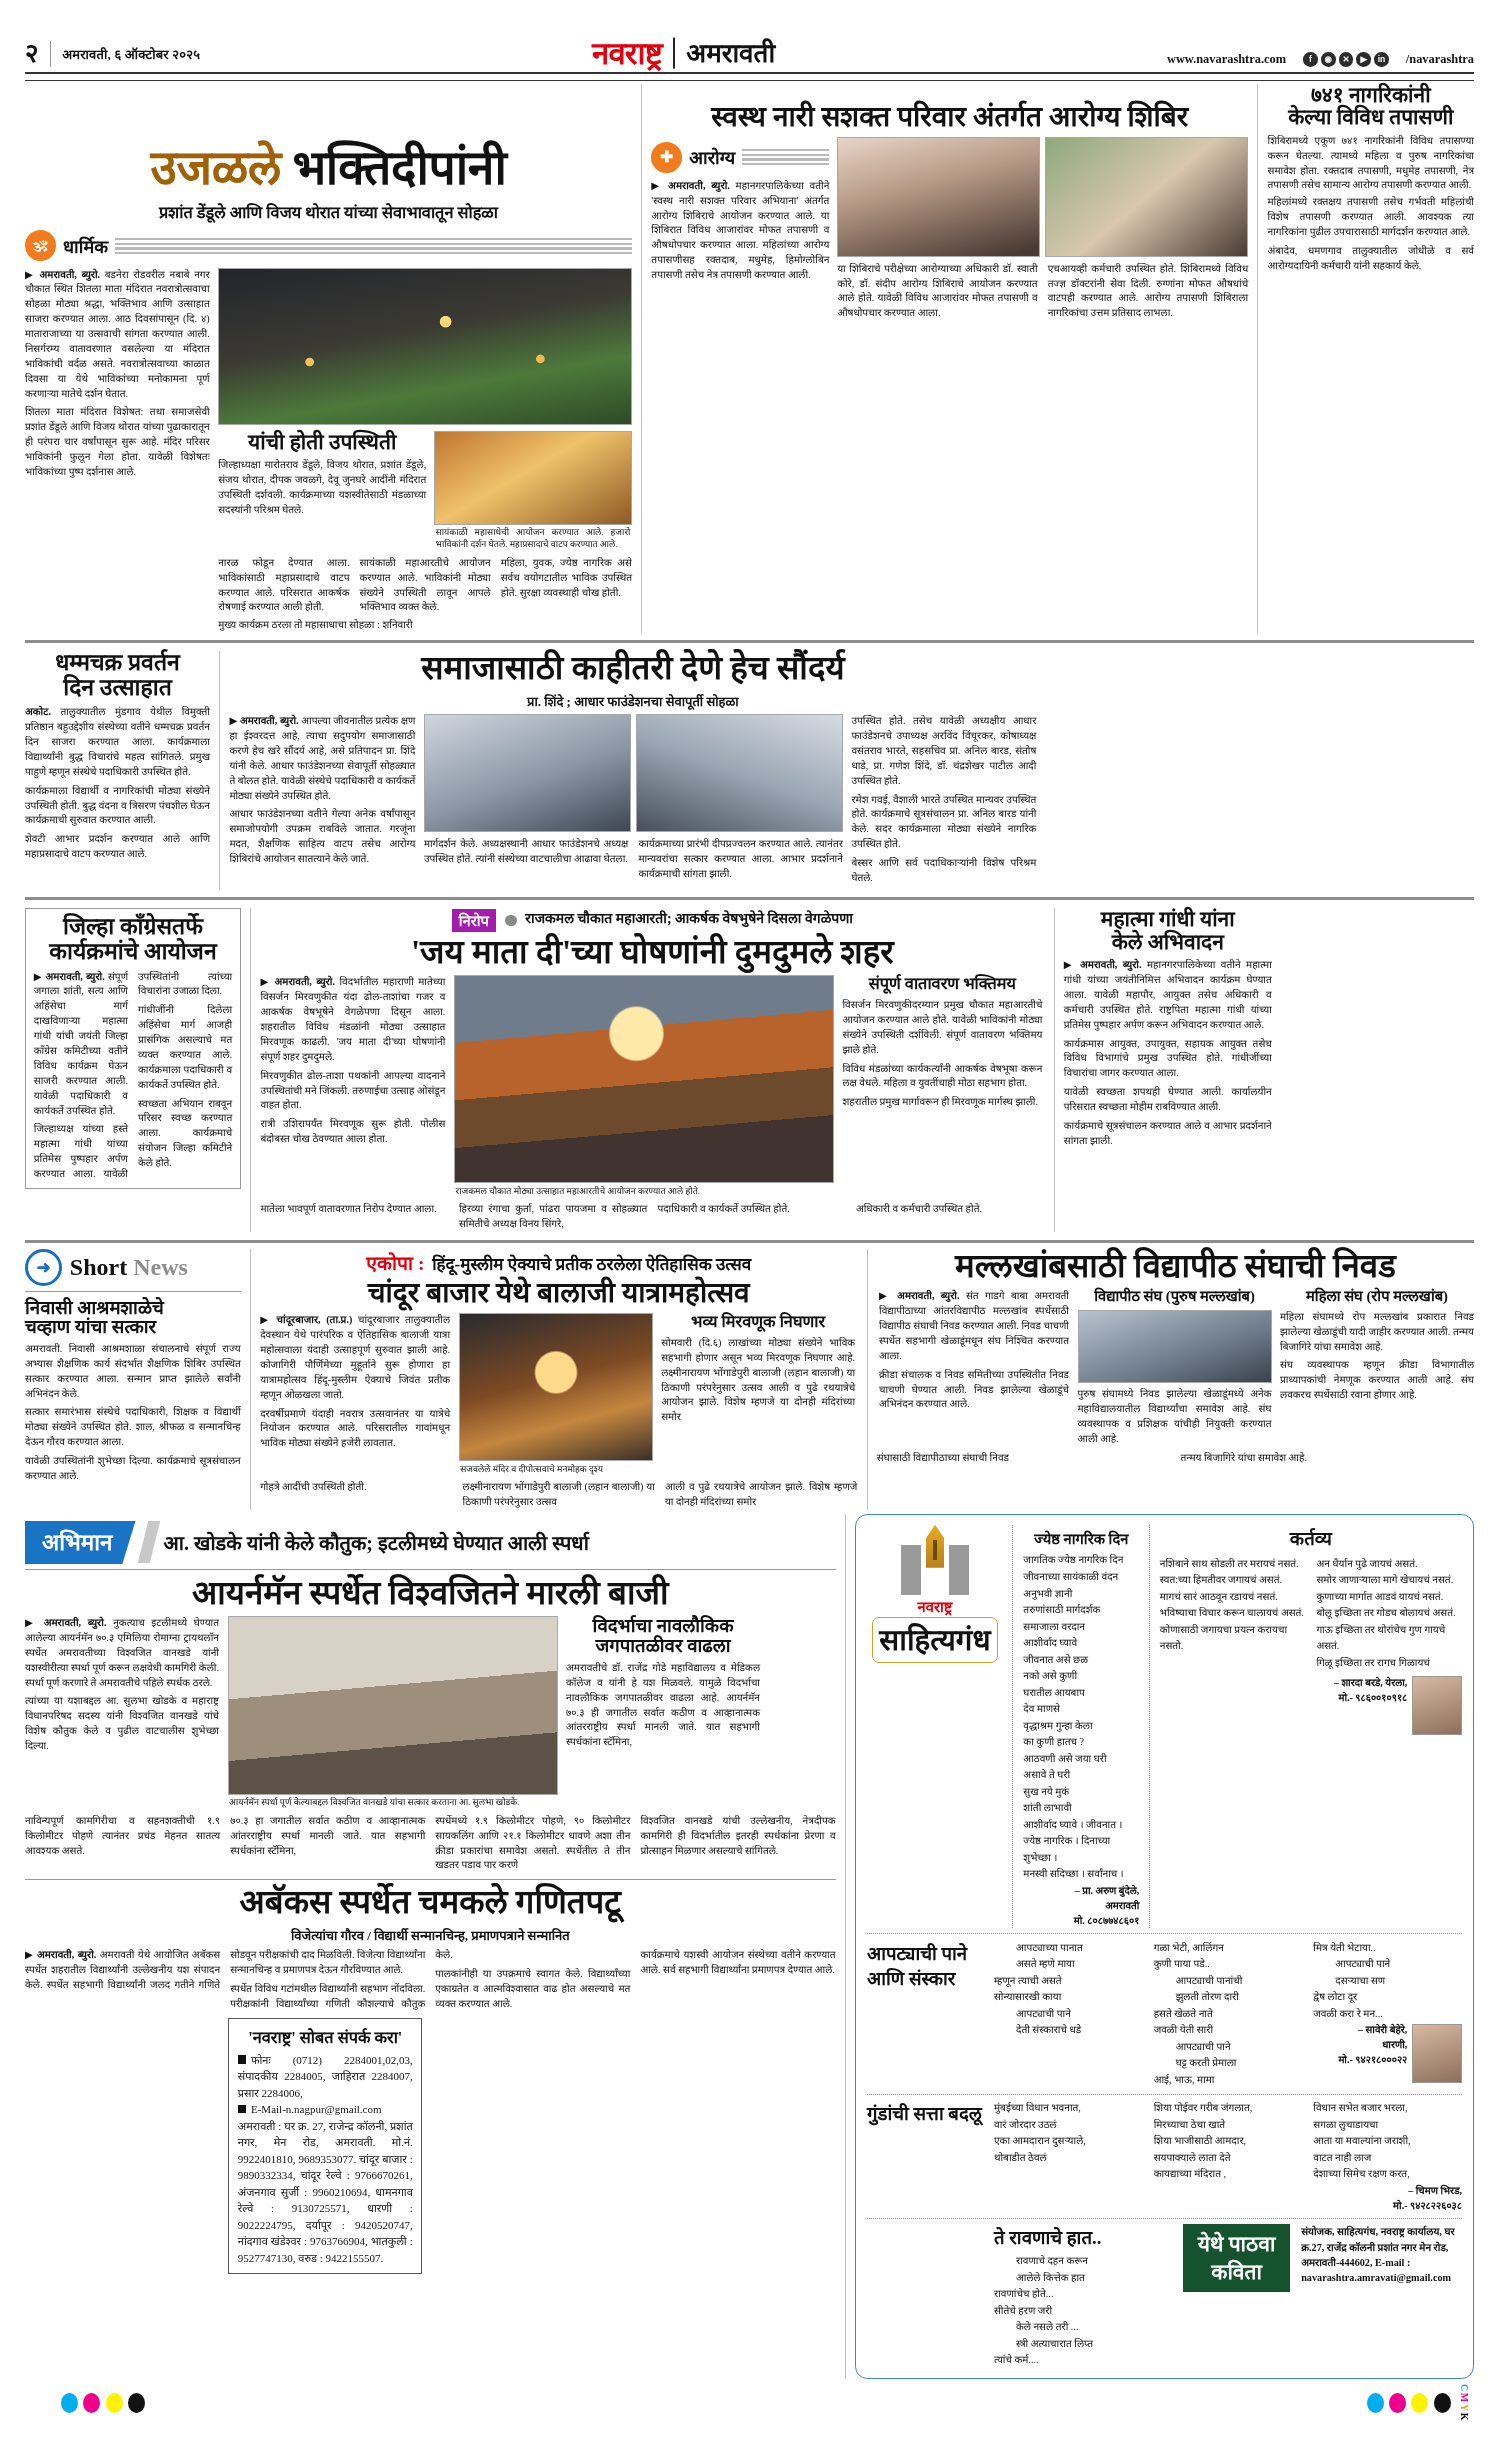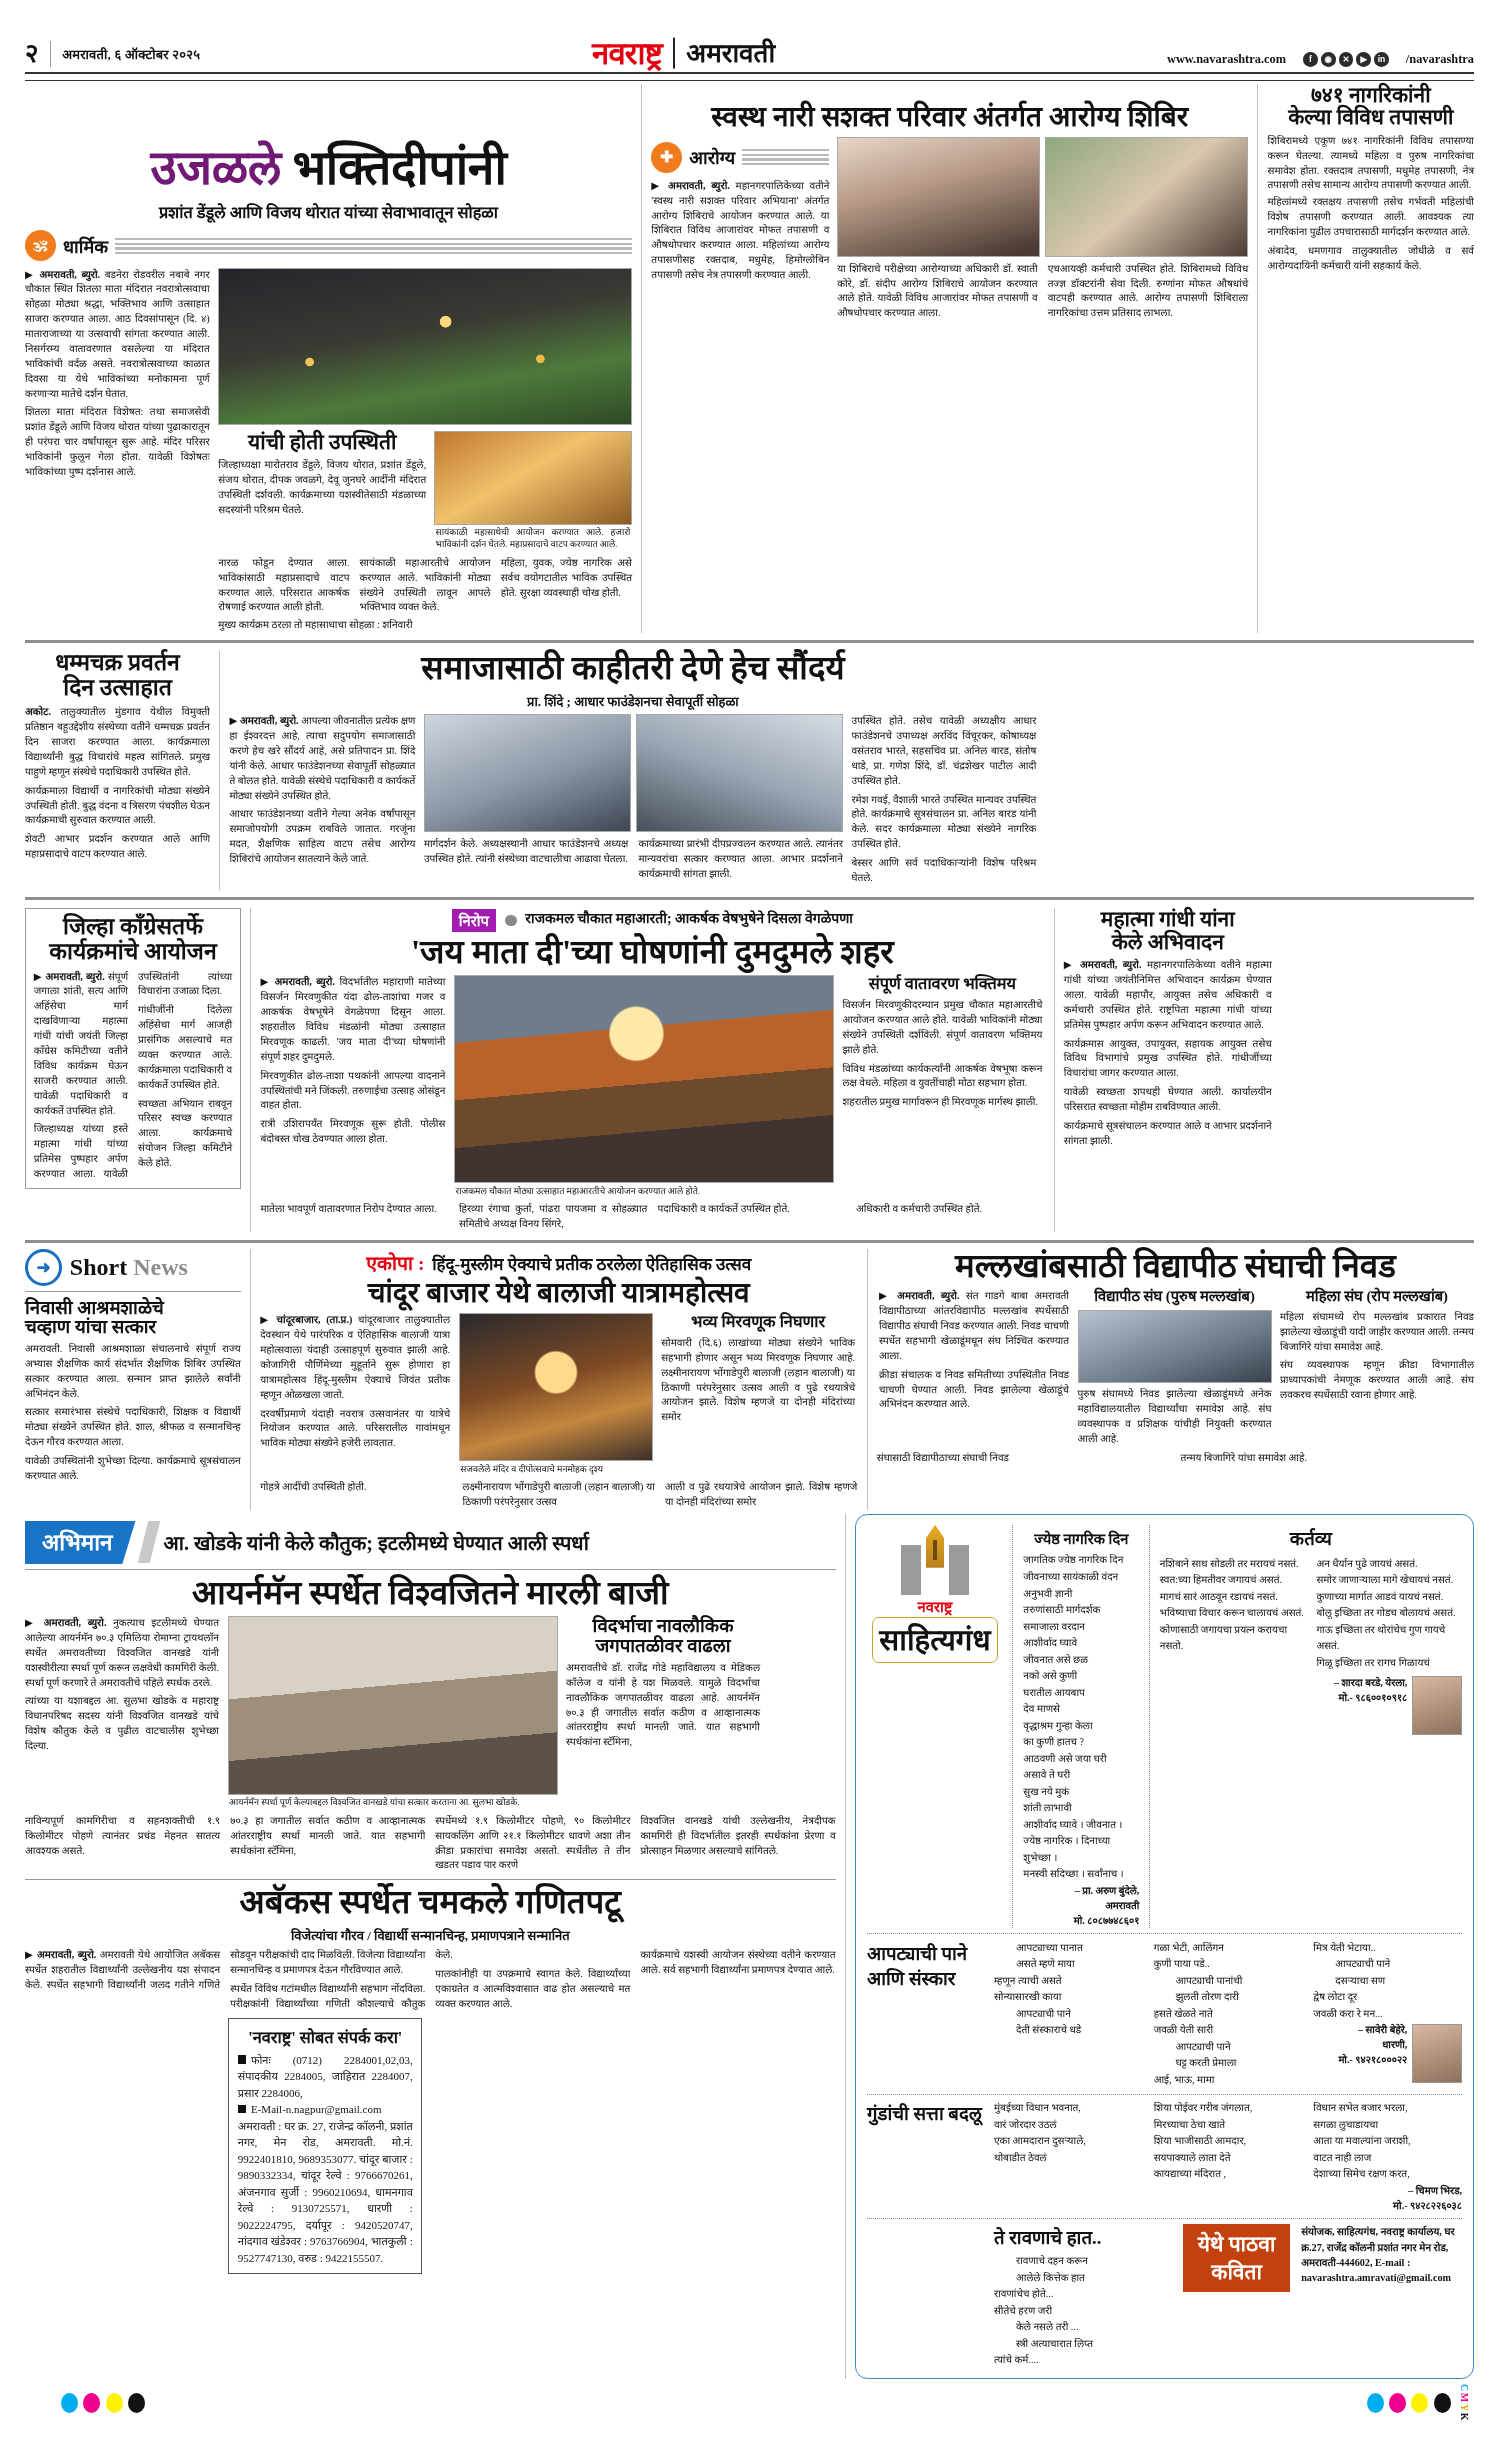--- a/index.html
+++ b/index.html
@@ -27,21 +27,21 @@
         font-size:8.5px;line-height:14.7px;text-align:center;font-family:"Liberation Sans",sans-serif;}
   .rulebar{height:5.4px;border-top:2.3px solid #333;border-bottom:1.6px solid #333;margin:5.4px 11px 0 11px;background:#fff;}
 
   
   .grid{display:flex;gap:9.3px;padding:0 11px;box-sizing:border-box;}
   .col{box-sizing:border-box;}
   .vsep{width:0.8px;background:#bfbfbf;align-self:stretch;}
 
   
   h1.lead{font-size:48px;line-height:1.02;font-weight:800;margin:11px 0 0 0;text-align:center;letter-spacing:-0.4px;}
-  h1.lead .red{color:#701a75;}
+  h1.lead .red{color:#a16207;}
   .lead-sub{text-align:center;font-size:16.3px;font-weight:700;margin:7.8px 0 7.8px 0;}
 
   h2.hd{font-weight:800;line-height:1.06;margin:0 0 5.4px 0;}
   .hd-42{font-size:33px;} .hd-36{font-size:28px;}
   .hd-30{font-size:23px;} .hd-27{font-size:21px;} .hd-24{font-size:18.6px;}
   .hd-21{font-size:16.3px;} .hd-19{font-size:14.7px;}
   .ctr{text-align:center;}
 
   .kicker{font-size:13px;font-weight:700;text-align:center;margin:3.1px 0 4.7px;}
 
@@ -98,21 +98,21 @@
   .sg-wing{position:absolute;top:20px;width:20px;height:50px;background:#9a9a9a;}
   .sg-wl{left:-17px;} .sg-wr{right:-17px;}
   .sg-nav{color:#e3000f;font-size:14.7px;font-weight:800;margin-top:-3.1px;}
   .sg-name{border:1.6px solid #c9a227;border-radius:7px;font-size:29.5px;font-weight:800;padding:0 6.2px 2.3px;display:inline-block;margin-top:1.6px;}
   .poemtitle{font-size:18.6px;font-weight:800;text-align:center;margin:0 0 6.2px;}
   .poem{font-size:10.2px;line-height:1.62;}
   .poem .ind1{padding-left:22px;}
   .sign{text-align:right;font-weight:700;font-size:10px;line-height:1.5;}
   .avatar{width:48px;height:57px;border:0.8px solid #999;background:linear-gradient(160deg,#d9b9a0,#8d6f5c);float:right;margin:1.6px 0 3.1px 4.7px;}
 
-  .redbtn{background:#c2410c;color:#fff;font-size:21px;font-weight:800;text-align:center;padding:4.7px 9.3px 7px;}
+  .redbtn{background:#14532d;color:#fff;font-size:21px;font-weight:800;text-align:center;padding:4.7px 9.3px 7px;}
 
   
   .contact{border:1.2px solid #555;padding:7px 8.5px;box-sizing:border-box;}
   .contact h4{font-size:16.3px;font-weight:800;text-align:center;margin:0 0 3.9px;}
   .contact .ln{font-size:11px;line-height:1.5;text-align:justify;}
   .sq{display:inline-block;width:8.5px;height:8.5px;background:#111;margin-right:4.7px;}
 
   
   .cmykrow{display:flex;gap:5.4px;}
   .cmykrow i{width:17px;height:20px;border-radius:50%;display:block;}

